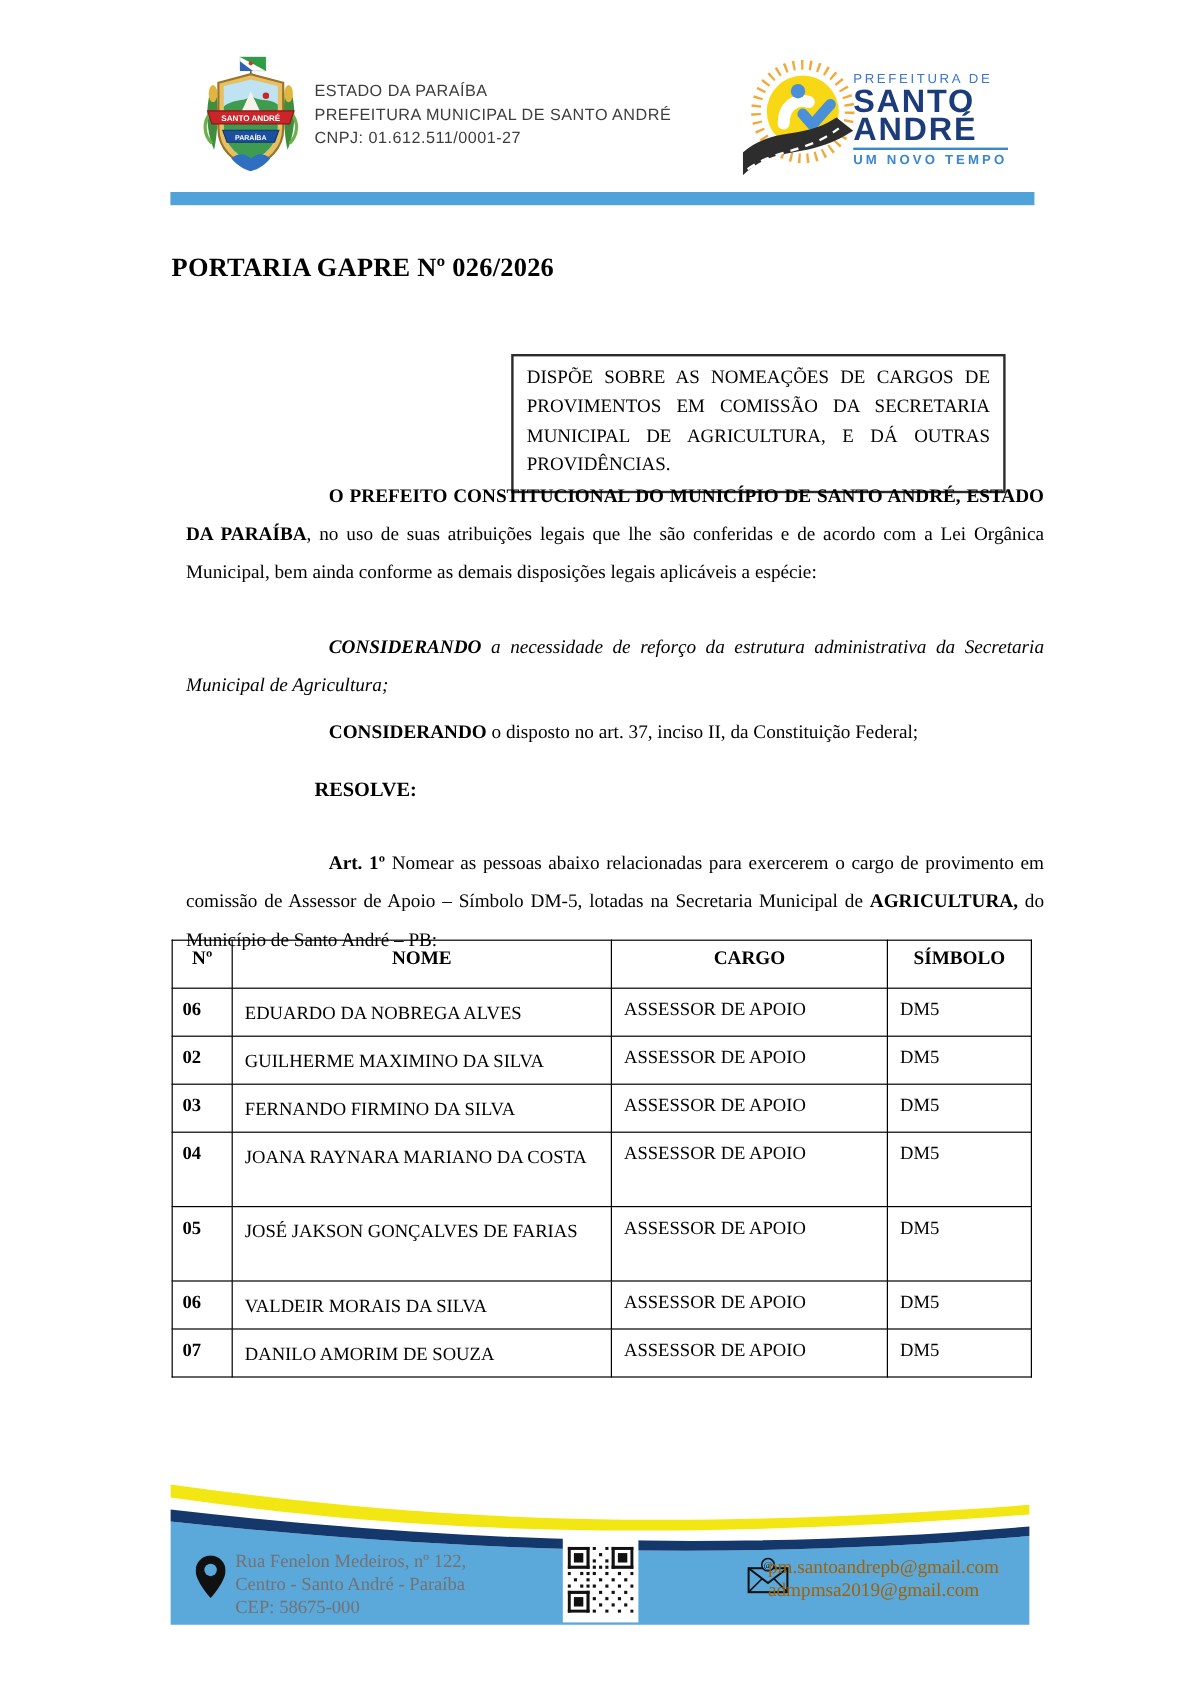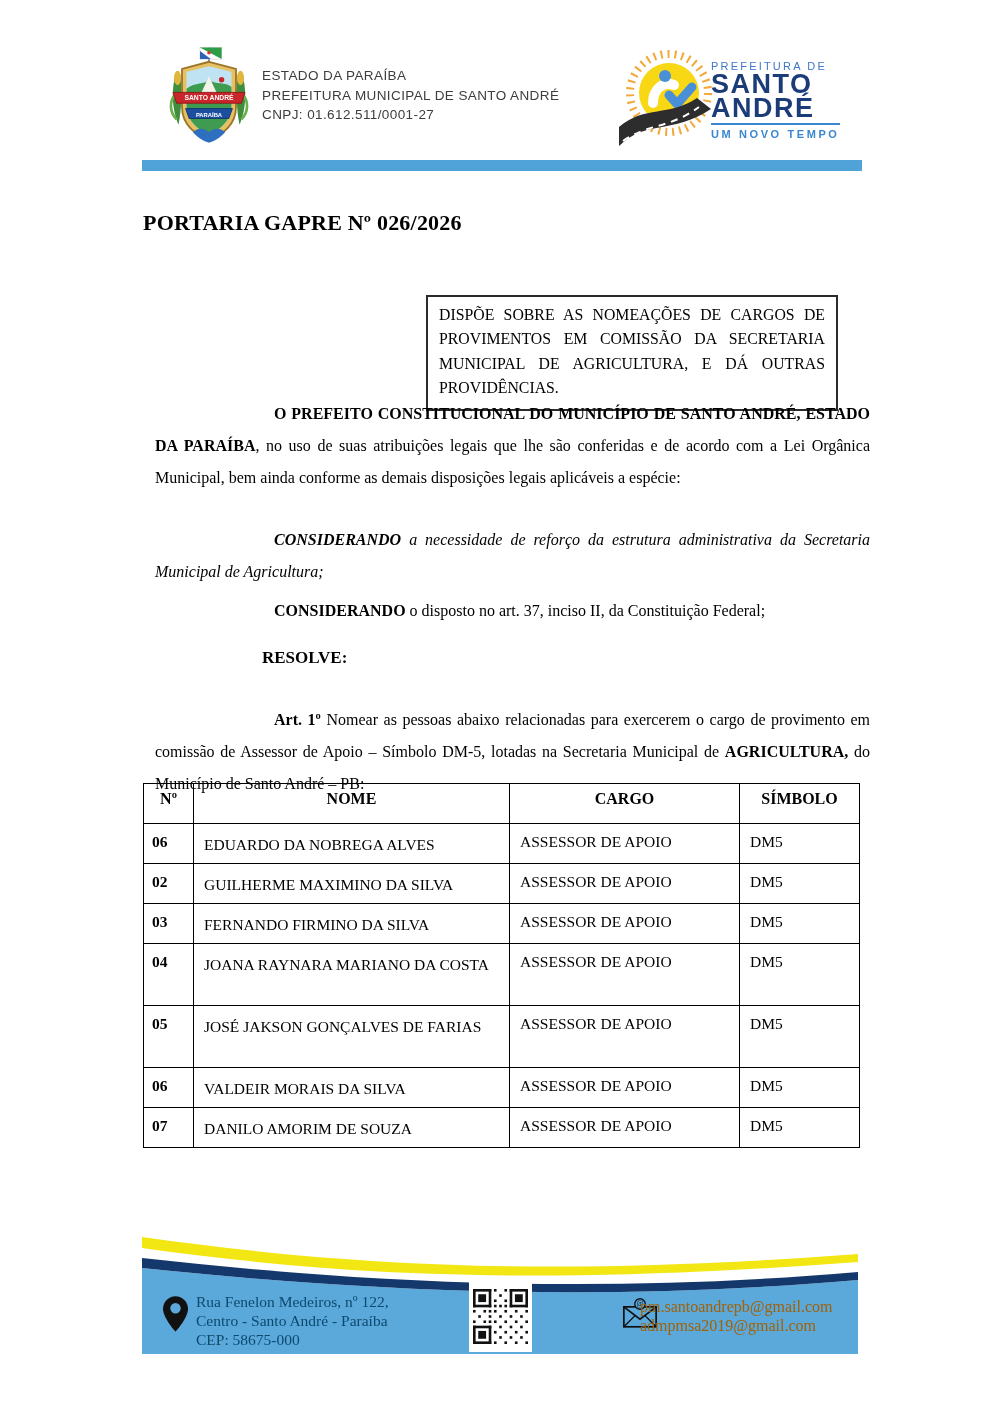--- a/index.html
+++ b/index.html
@@ -38,21 +38,21 @@
              font-size:15.5px;}
   .nom-table th,.nom-table td{border:1.8px solid #000;vertical-align:top;overflow:hidden;}
   .nom-table th{font-size:16px;font-weight:bold;text-align:center;padding:6px 4px 2px 4px;height:40px;box-sizing:border-box;}
   .nom-table td{padding:9px 8px 2px 10px;box-sizing:border-box;}
   .r40{height:40px;} .r62{height:62px;}
   td.num{font-weight:bold;padding-left:8px;}
   td.nome{text-align:justify;padding-right:12px;line-height:24px;}
 
   
   .footer-wave{position:absolute;left:142px;top:1232px;width:716px;height:124px;}
-  .addr{position:absolute;left:196px;top:1293px;font-size:15.5px;line-height:18.8px;color:#0c4a6e;}
+  .addr{position:absolute;left:196px;top:1293px;font-size:15.5px;line-height:18.8px;color:#737373;}
   .pin{position:absolute;left:163px;top:1296px;width:25px;height:36px;}
   .qr-box{position:absolute;left:469px;top:1280px;width:63px;height:72px;background:#fff;
           display:flex;align-items:center;justify-content:center;}
   .qr-box svg{width:55px;height:55px;}
   .env{position:absolute;left:621px;top:1297px;width:38px;height:33px;}
   .emails{position:absolute;left:640px;top:1297px;width:192px;font-size:16px;line-height:19px;color:#a16207;}
 </style>
 </head>
 <body>
 

